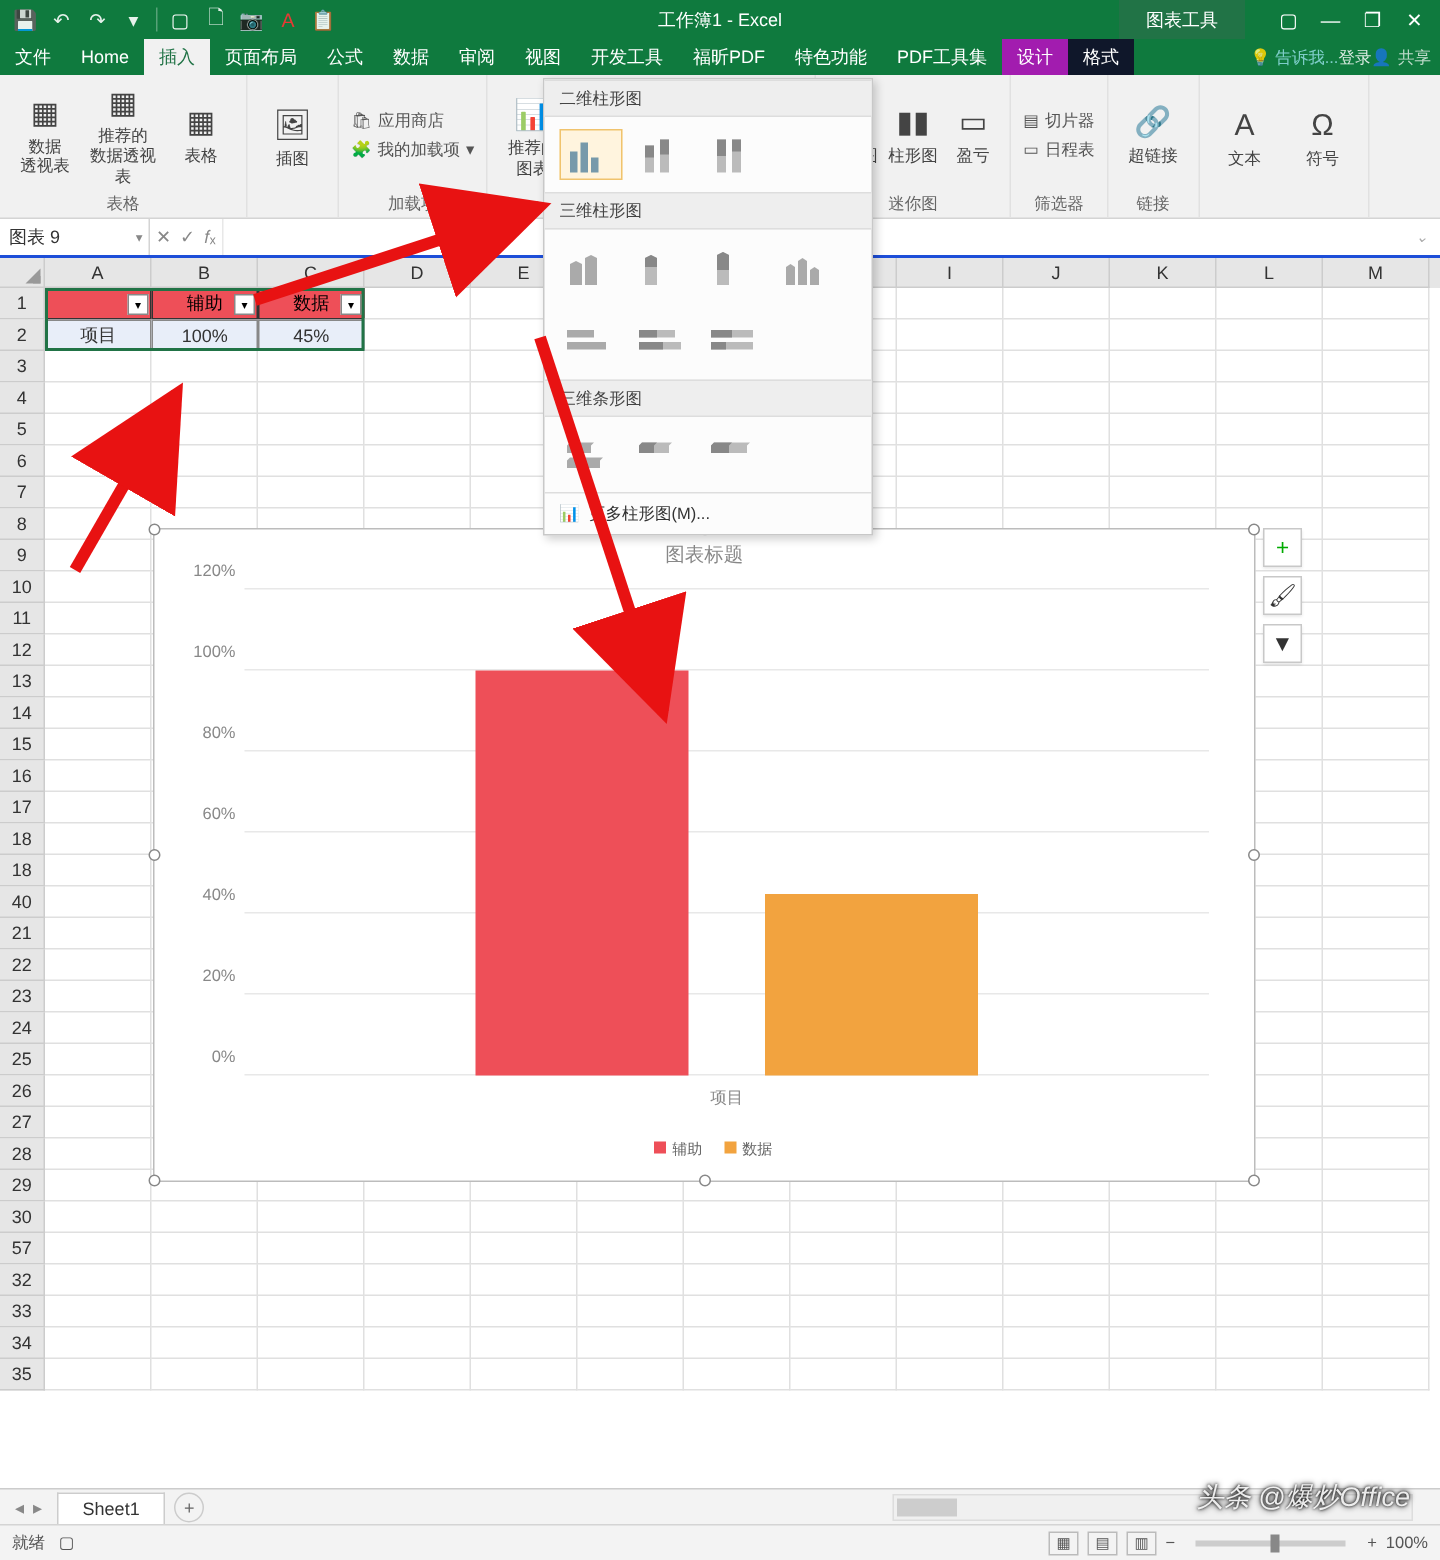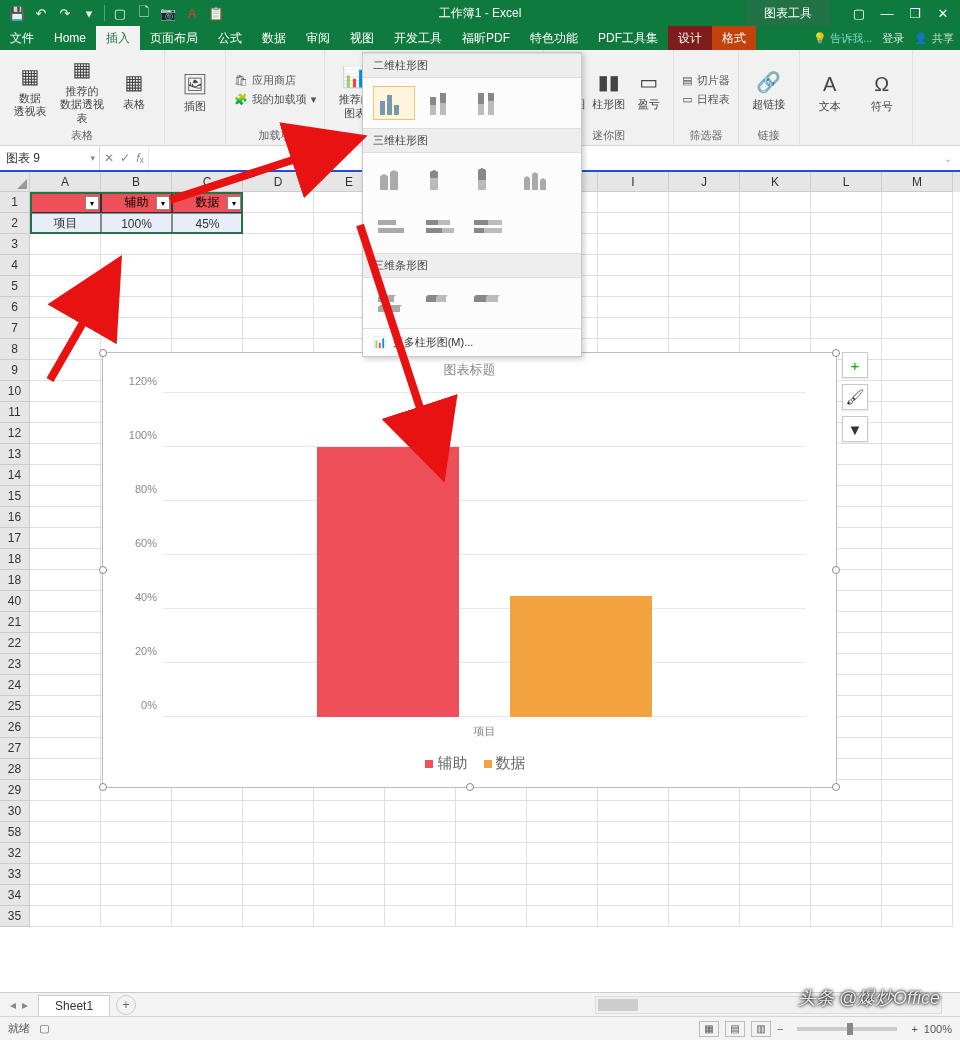--- a/index.html
+++ b/index.html
@@ -12,21 +12,21 @@
   .qat .sep { width: 1px; height: 16px; background: rgba(255,255,255,.3); margin: 0 2px; }
   .title-center { position: absolute; left: 0; right: 0; text-align: center; font-size: 12px; pointer-events: none; }
   .tool-tab { position: absolute; right: 130px; top: 0; height: 26px; background: #217346; padding: 0 18px; display: flex; align-items: center; font-size: 12px; }
   .winbtns { position: absolute; right: 4px; top: 0; display: flex; gap: 2px; }
   .winbtns .wb { width: 26px; height: 26px; display: flex; align-items: center; justify-content: center; font-size: 13px; }
 
   
   .tabs { height: 24px; background: #0f7a3e; display: flex; align-items: stretch; color: #fff; font-size: 12px; position: relative; }
   .tabs .tab { padding: 0 10px; display: flex; align-items: center; cursor: pointer; }
   .tabs .tab.active { background: #f1f1f1; color: #217346; }
-  .tabs .right { position: absolute; right: 6px; display: flex; align-items: center; gap: 10px; height: 100%; }
+  .tabs .right { position: absolute; right: 6px; display: flex; align-items: center; height: 100%; }
   .tabs .right span { opacity: .85; font-size: 11px; }
   .tabs .tell { color: #aef; opacity: .7; }
   .share { display: flex; align-items: center; gap: 4px; }
 
   
   .ribbon { height: 96px; background: #f1f1f1; border-bottom: 1px solid #d4d4d4; display: flex; position: relative; }
   .group { border-right: 1px solid #e1e1e1; padding: 4px 8px 2px; display: flex; flex-direction: column; align-items: center; justify-content: space-between; }
   .group-label { font-size: 11px; color: #666; text-align: center; padding-top: 2px; }
   .group-body { display: flex; align-items: center; gap: 8px; flex: 1; }
   .bigbtn { display: flex; flex-direction: column; align-items: center; justify-content: center; width: 44px; font-size: 11px; color: #444; text-align: center; line-height: 1.2; gap: 2px; }
@@ -64,21 +64,21 @@
   .chart-obj { position: absolute; left: 102px; top: 180px; width: 735px; height: 436px; background: #fff; border: 1px solid #bcbcbc; }
   .chart-obj .handle { position: absolute; width: 8px; height: 8px; background: #fff; border: 1px solid #888; border-radius: 50%; }
   .chart-title { text-align: center; color: #888; font-size: 13px; padding-top: 8px; }
   .plot { position: absolute; left: 60px; top: 40px; right: 30px; bottom: 70px; }
   .grid-line { position: absolute; left: 0; right: 0; border-top: 1px solid #e8e8e8; }
   .ytick { position: absolute; right: 100%; width: 50px; text-align: right; font-size: 11px; color: #888; transform: translateY(-50%); padding-right: 6px; }
   .bar { position: absolute; bottom: 0; }
   .bar1 { left: 24%; width: 22%; background: #ee4f58; }
   .bar2 { left: 54%; width: 22%; background: #f2a33f; }
   .xcat { position: absolute; left: 0; right: 0; text-align: center; font-size: 11px; color: #888; bottom: -22px; }
-  .legend { position: absolute; left: 0; right: 0; bottom: 14px; text-align: center; font-size: 15px; color: #666; }
+  .legend { position: absolute; left: 0; right: 0; bottom: 14px; text-align: center; font-size: 10px; color: #666; }
   .legend .sw { display: inline-block; width: 8px; height: 8px; margin: 0 4px 0 12px; }
   .side-btns { position: absolute; left: 842px; top: 180px; display: flex; flex-direction: column; gap: 6px; }
   .side-btns .sb { width: 26px; height: 26px; border: 1px solid #c8c8c8; background: #fff; display: flex; align-items: center; justify-content: center; font-size: 15px; box-shadow: 0 1px 2px rgba(0,0,0,.1); }
 
   
   .chart-menu { position: absolute; left: 362px; top: 52px; width: 220px; background: #fcfcfc; border: 1px solid #c8c8c8; box-shadow: 2px 2px 6px rgba(0,0,0,.2); z-index: 50; }
   .chart-menu .sec-title { background: #eee; font-size: 11px; padding: 4px 10px; color: #444; border-bottom: 1px solid #ddd; border-top: 1px solid #ddd; }
   .chart-menu .opts { display: flex; gap: 6px; padding: 8px 10px; flex-wrap: wrap; }
   .chart-menu .opt { width: 42px; height: 34px; border: 1px solid transparent; display: flex; align-items: center; justify-content: center; }
   .chart-menu .opt.sel { border: 1px solid #f0c36d; background: #fff4de; }
@@ -139,22 +139,22 @@
   <div class="tab active">插入</div>
   <div class="tab">页面布局</div>
   <div class="tab">公式</div>
   <div class="tab">数据</div>
   <div class="tab">审阅</div>
   <div class="tab">视图</div>
   <div class="tab">开发工具</div>
   <div class="tab">福昕PDF</div>
   <div class="tab">特色功能</div>
   <div class="tab">PDF工具集</div>
-  <div class="tab" style="background:#7f1d1d">设计</div>
-  <div class="tab" style="background:#c2410c">格式</div>
+  <div class="tab" style="background:#a21caf">设计</div>
+  <div class="tab" style="background:#0f172a">格式</div>
   <div class="right">
     <span class="tell">💡 <span>告诉我...</span></span>
     <span>登录</span>
     <span class="share">👤 <span>共享</span></span>
   </div>
 </div>
 
 <div class="ribbon">
   <div class="group">
     <div class="group-body">
@@ -312,21 +312,21 @@
       <div class="rh">21</div>
       <div class="rh">22</div>
       <div class="rh">23</div>
       <div class="rh">24</div>
       <div class="rh">25</div>
       <div class="rh">26</div>
       <div class="rh">27</div>
       <div class="rh">28</div>
       <div class="rh">29</div>
       <div class="rh">30</div>
-      <div class="rh">58</div>
+      <div class="rh">57</div>
       <div class="rh">32</div>
       <div class="rh">33</div>
       <div class="rh">34</div>
       <div class="rh">35</div>
     </div>
   <div class="cells" id="cells">
       <div class="row">
         <div class="cell hdr-cell">
           <div class="dd">▾</div>
         </div>

